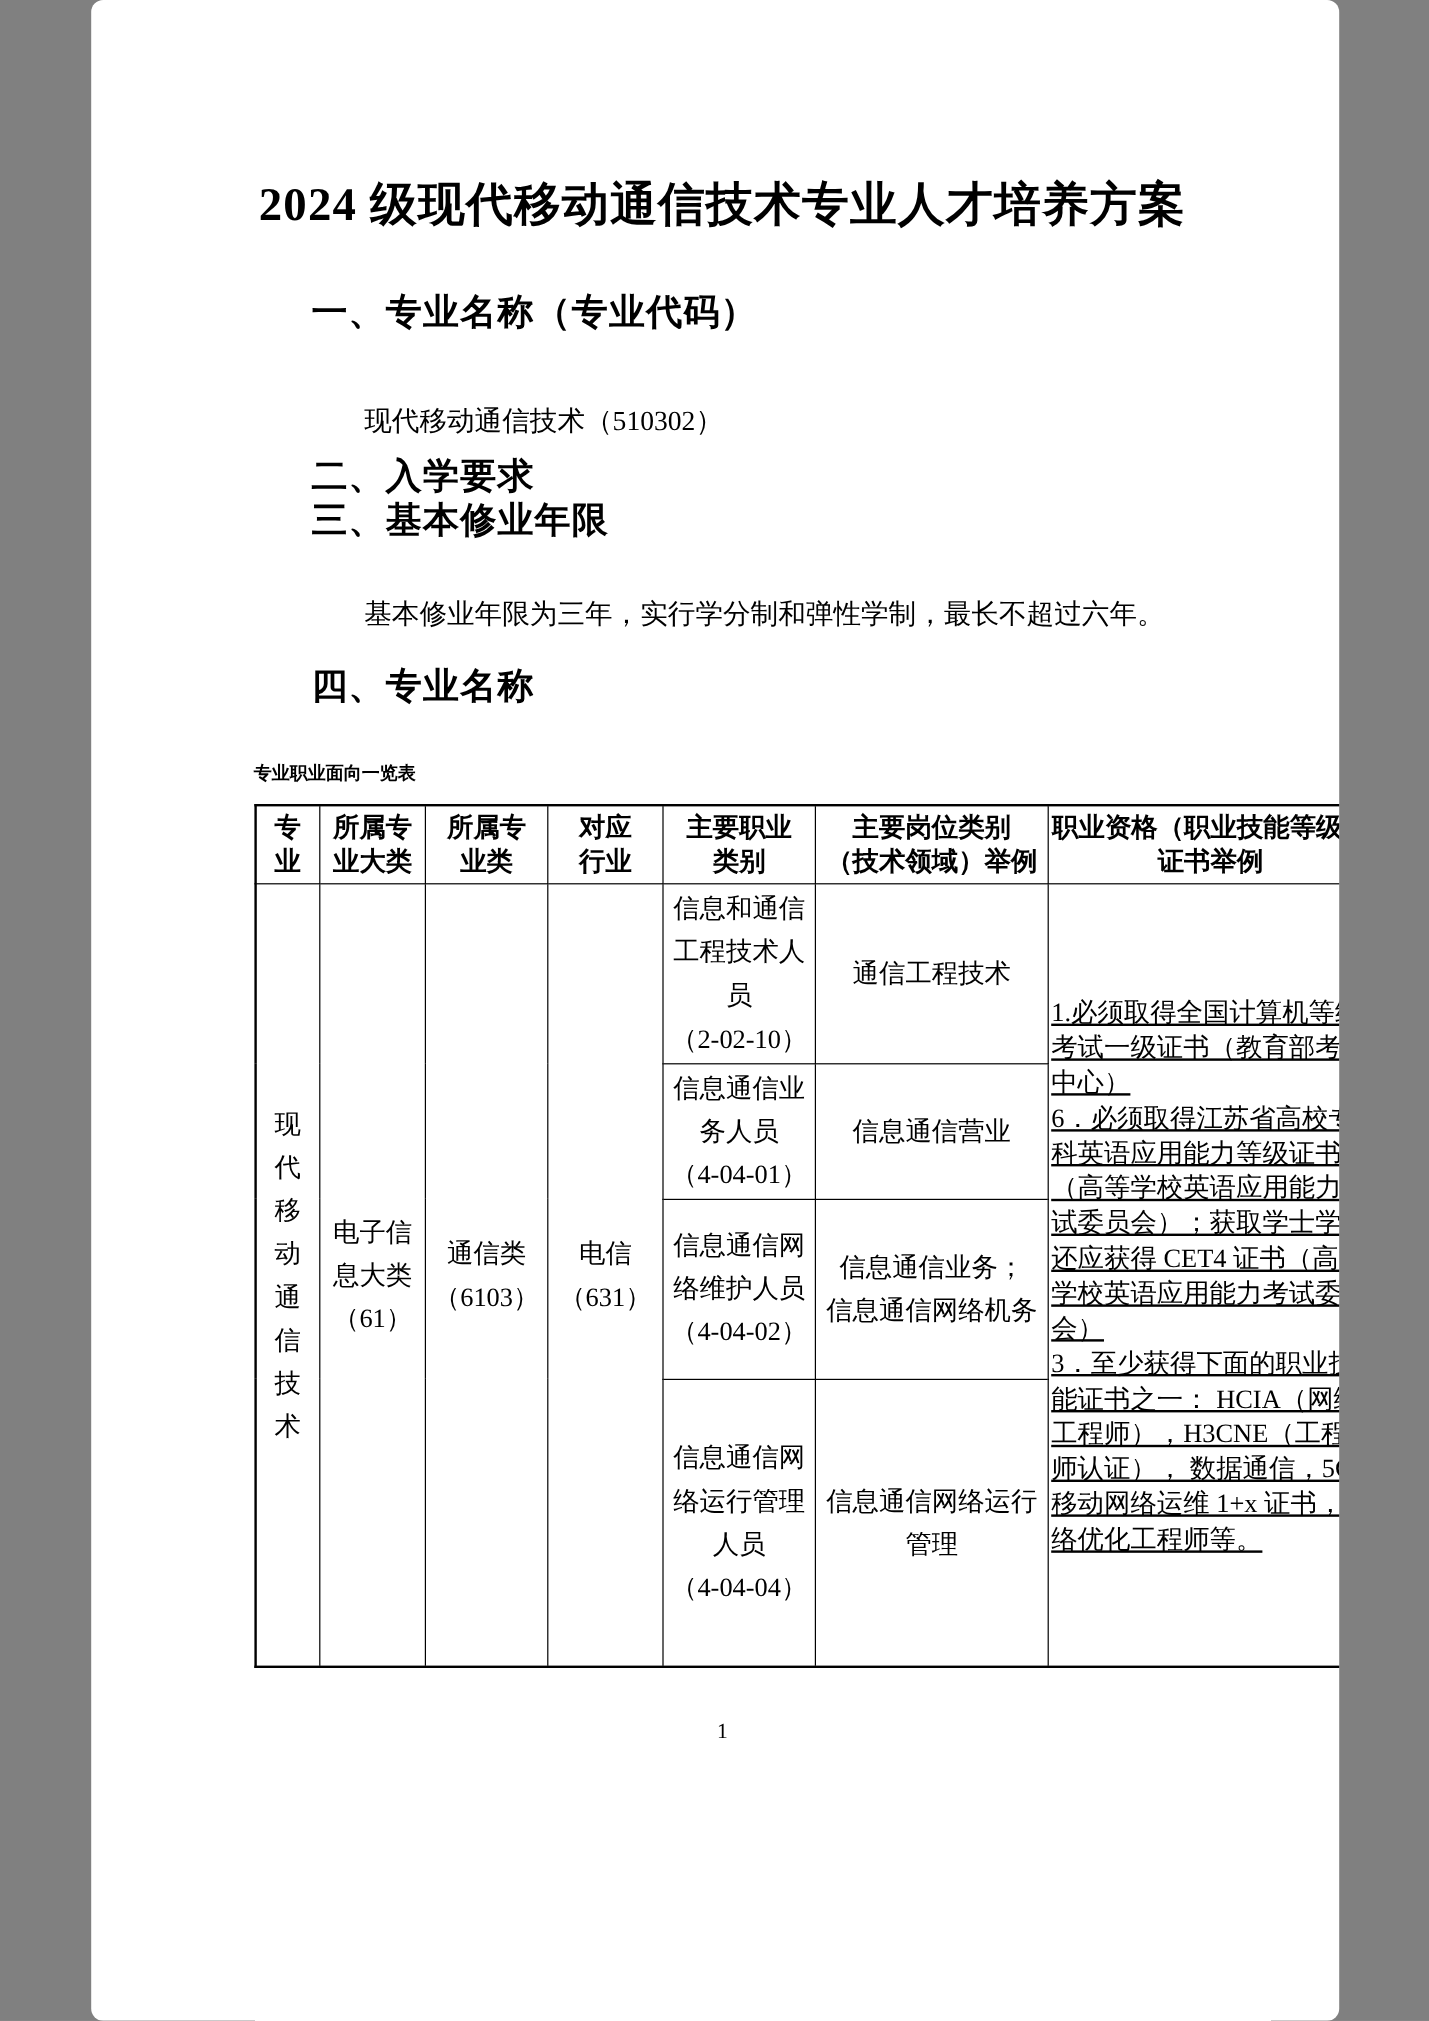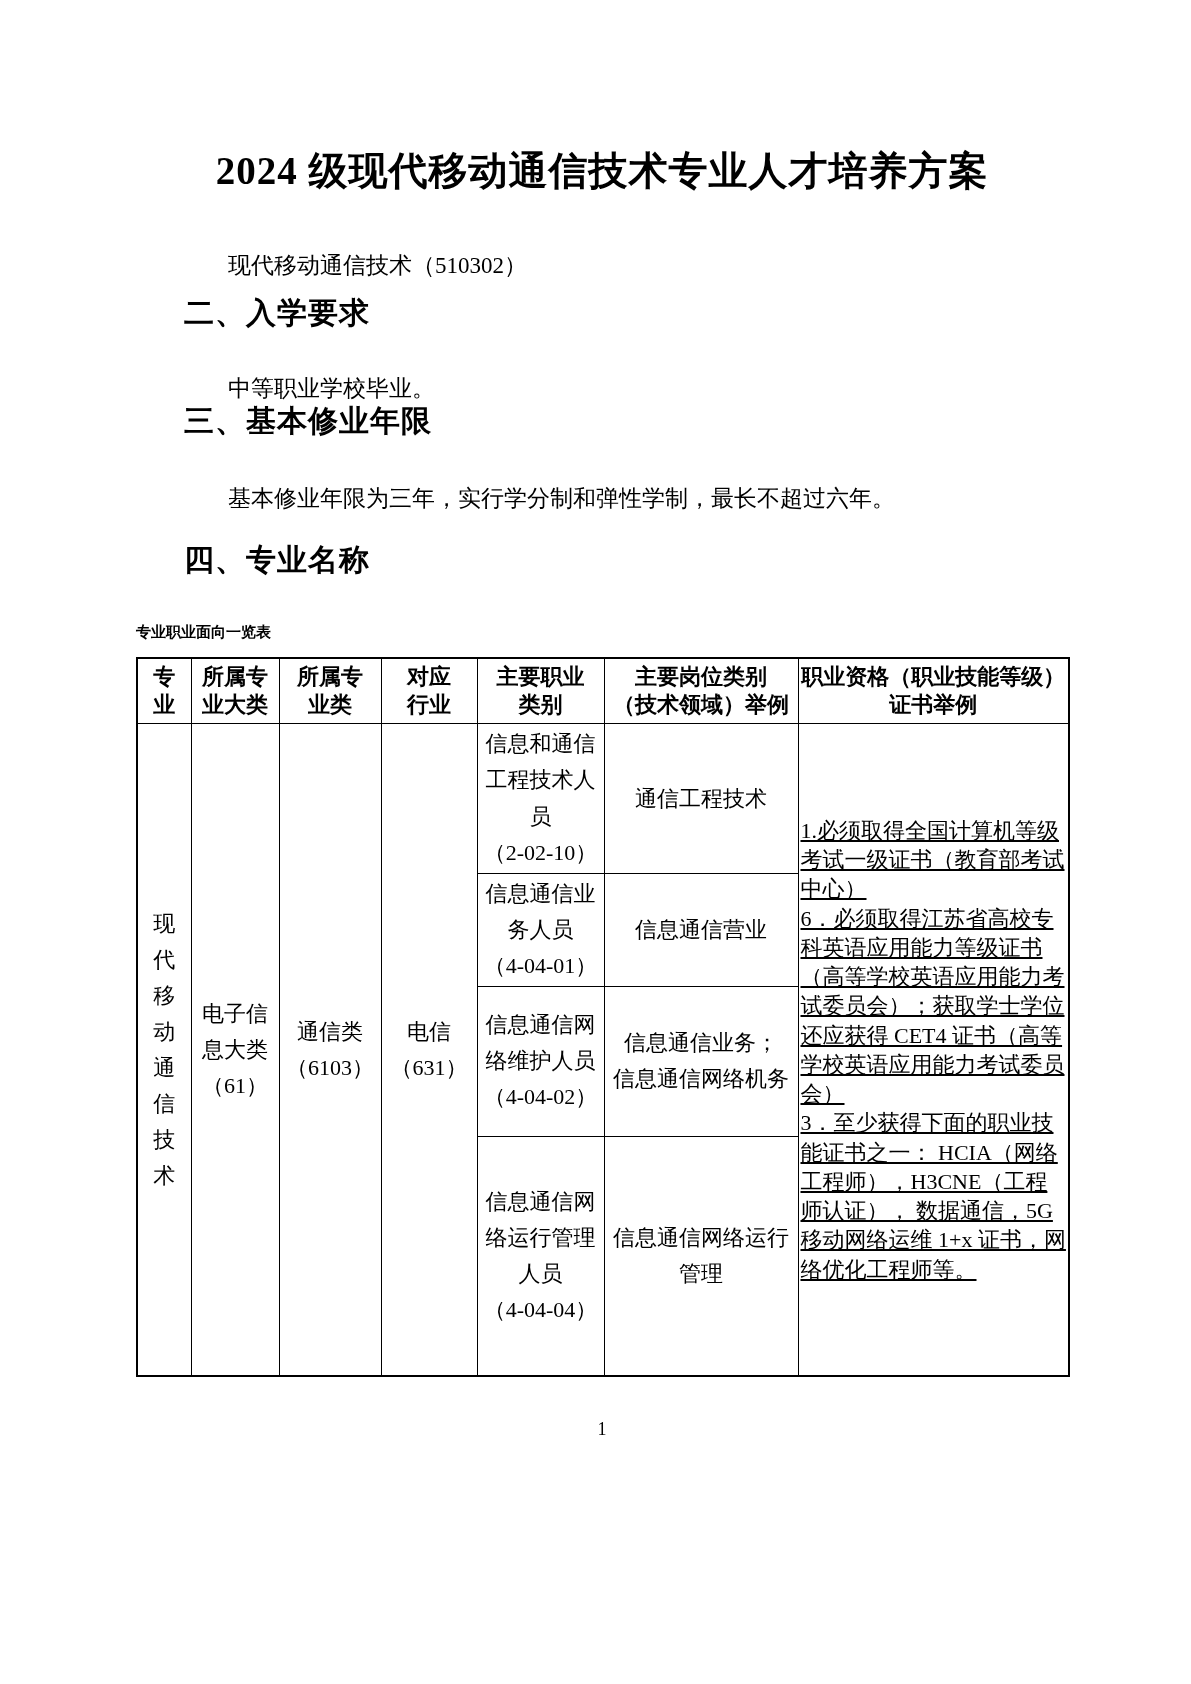--- a/index.html
+++ b/index.html
@@ -1,26 +1,27 @@
 <!DOCTYPE html>
 <html><head>
 <meta charset="utf-8">
 <style>
   * { margin: 0; padding: 0; box-sizing: border-box; }
   html, body { background: #808080; }
   .page {
     position: relative;
-    width: 1191px;
+    width: 1040px;
     height: 1684px;
     margin: 0 auto;
     background: #ffffff;
     color: #000000;
     font-family: "Liberation Serif", "DejaVu Serif", serif;
     overflow: hidden;
     padding: 0 123px 0 136px;
+    border-radius: 10px;
   }
   .doc-title {
     padding-top: 148px;
     text-align: center;
     font-size: 39px;
     font-weight: bold;
     line-height: 1.18;
     letter-spacing: 1px;
     white-space: nowrap;
   }
@@ -102,24 +103,24 @@
     line-height: 1.2;
   }
 </style>
 </head>
 <body>
 
 <div class="page">
 
   <h1 class="doc-title">2024 级现代移动通信技术专业人才培养方案</h1>
 
+  <h2 class="sec-heading mt-h1">一、专业名称（专业代码）</h2>
   <p class="body-p mt-p1">现代移动通信技术（510302）</p>
 
   <h2 class="sec-heading mt-h2">二、入学要求</h2>
-  <p class="body-p mt-p2">中等职业学校毕业。</p>
 
   <h2 class="sec-heading mt-h3">三、基本修业年限</h2>
   <p class="body-p mt-p3">基本修业年限为三年，实行学分制和弹性学制，最长不超过六年。</p>
 
   <h2 class="sec-heading mt-h4">四、专业名称</h2>
 
   <div class="tbl-caption">专业职业面向一览表</div>
 
   <table class="jobs-table">
     <colgroup>

